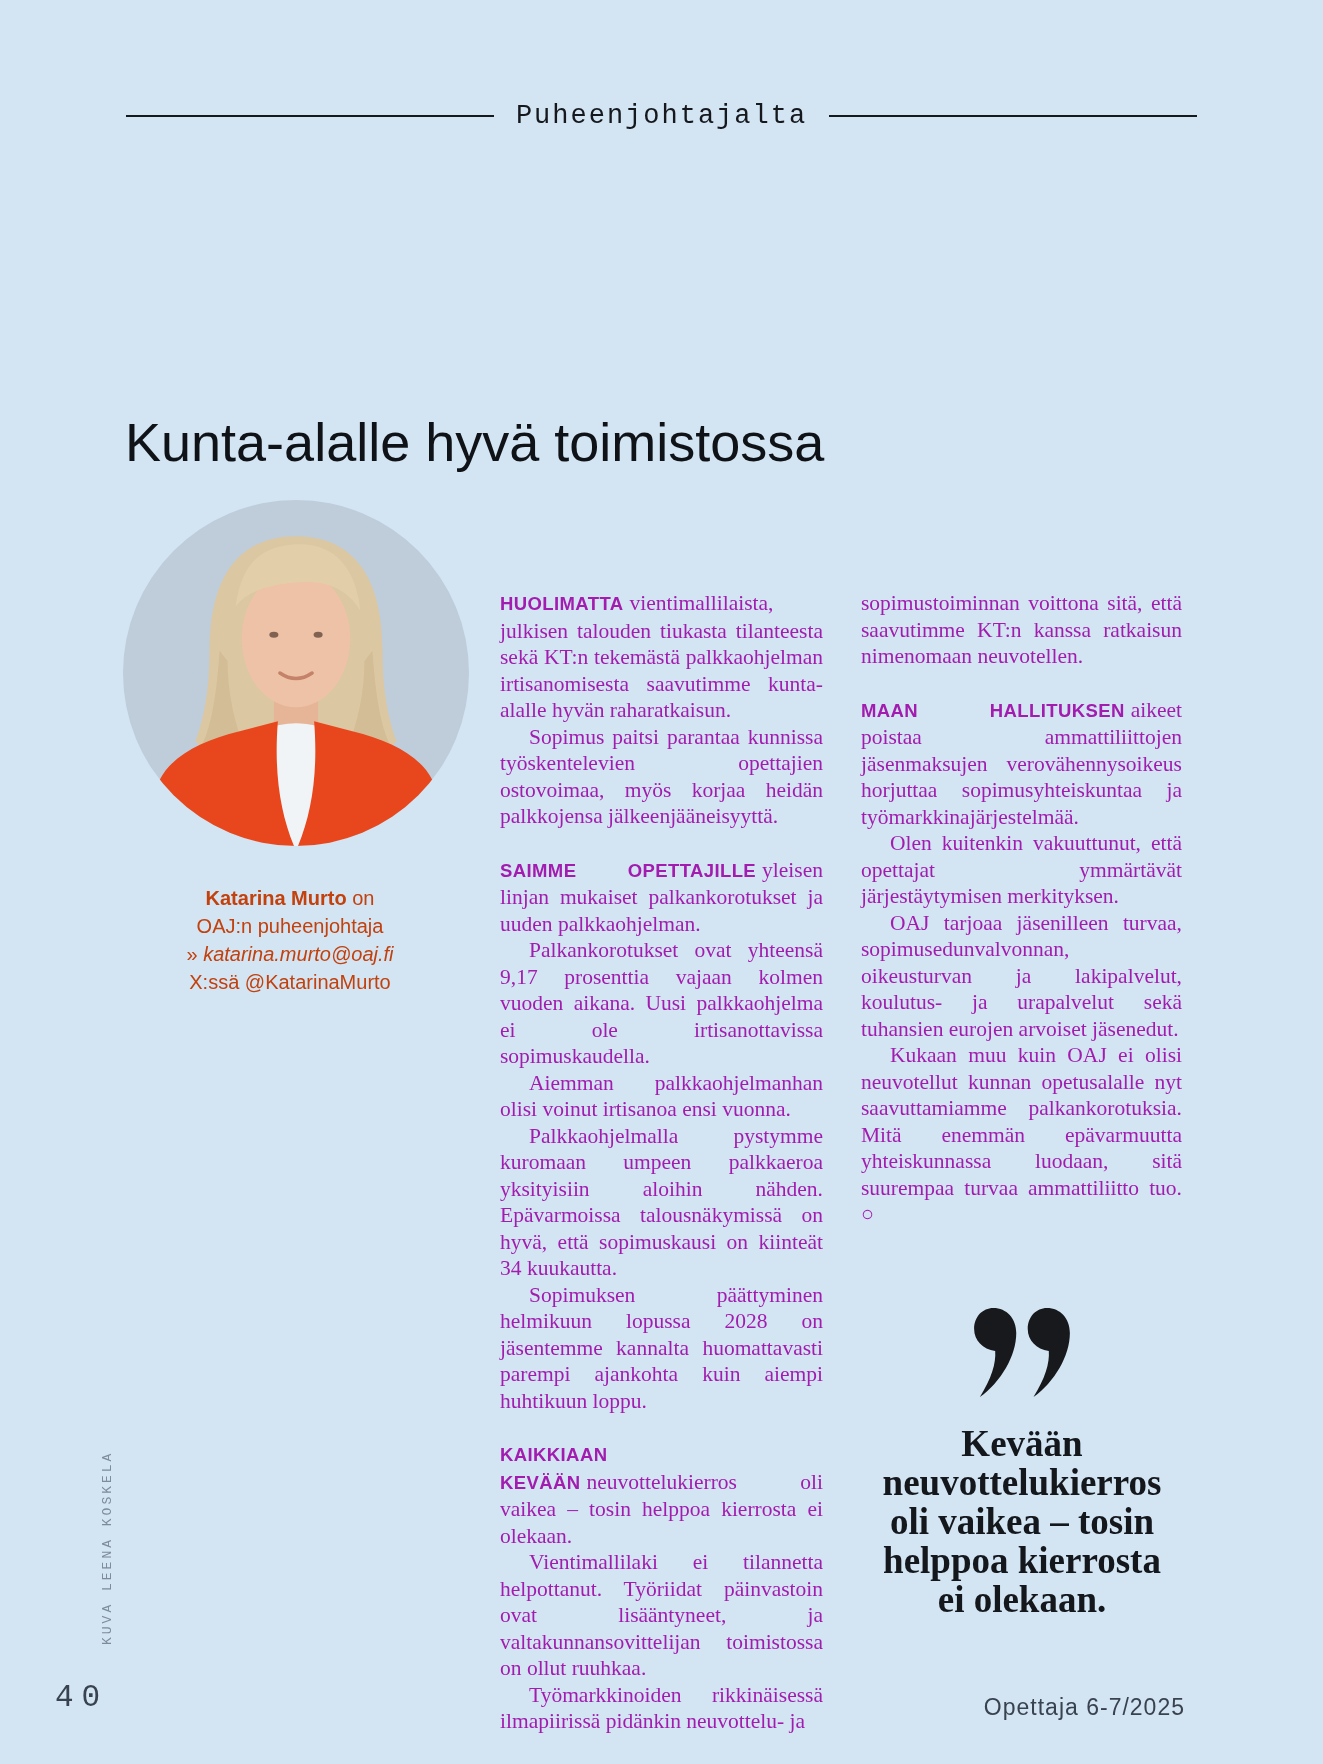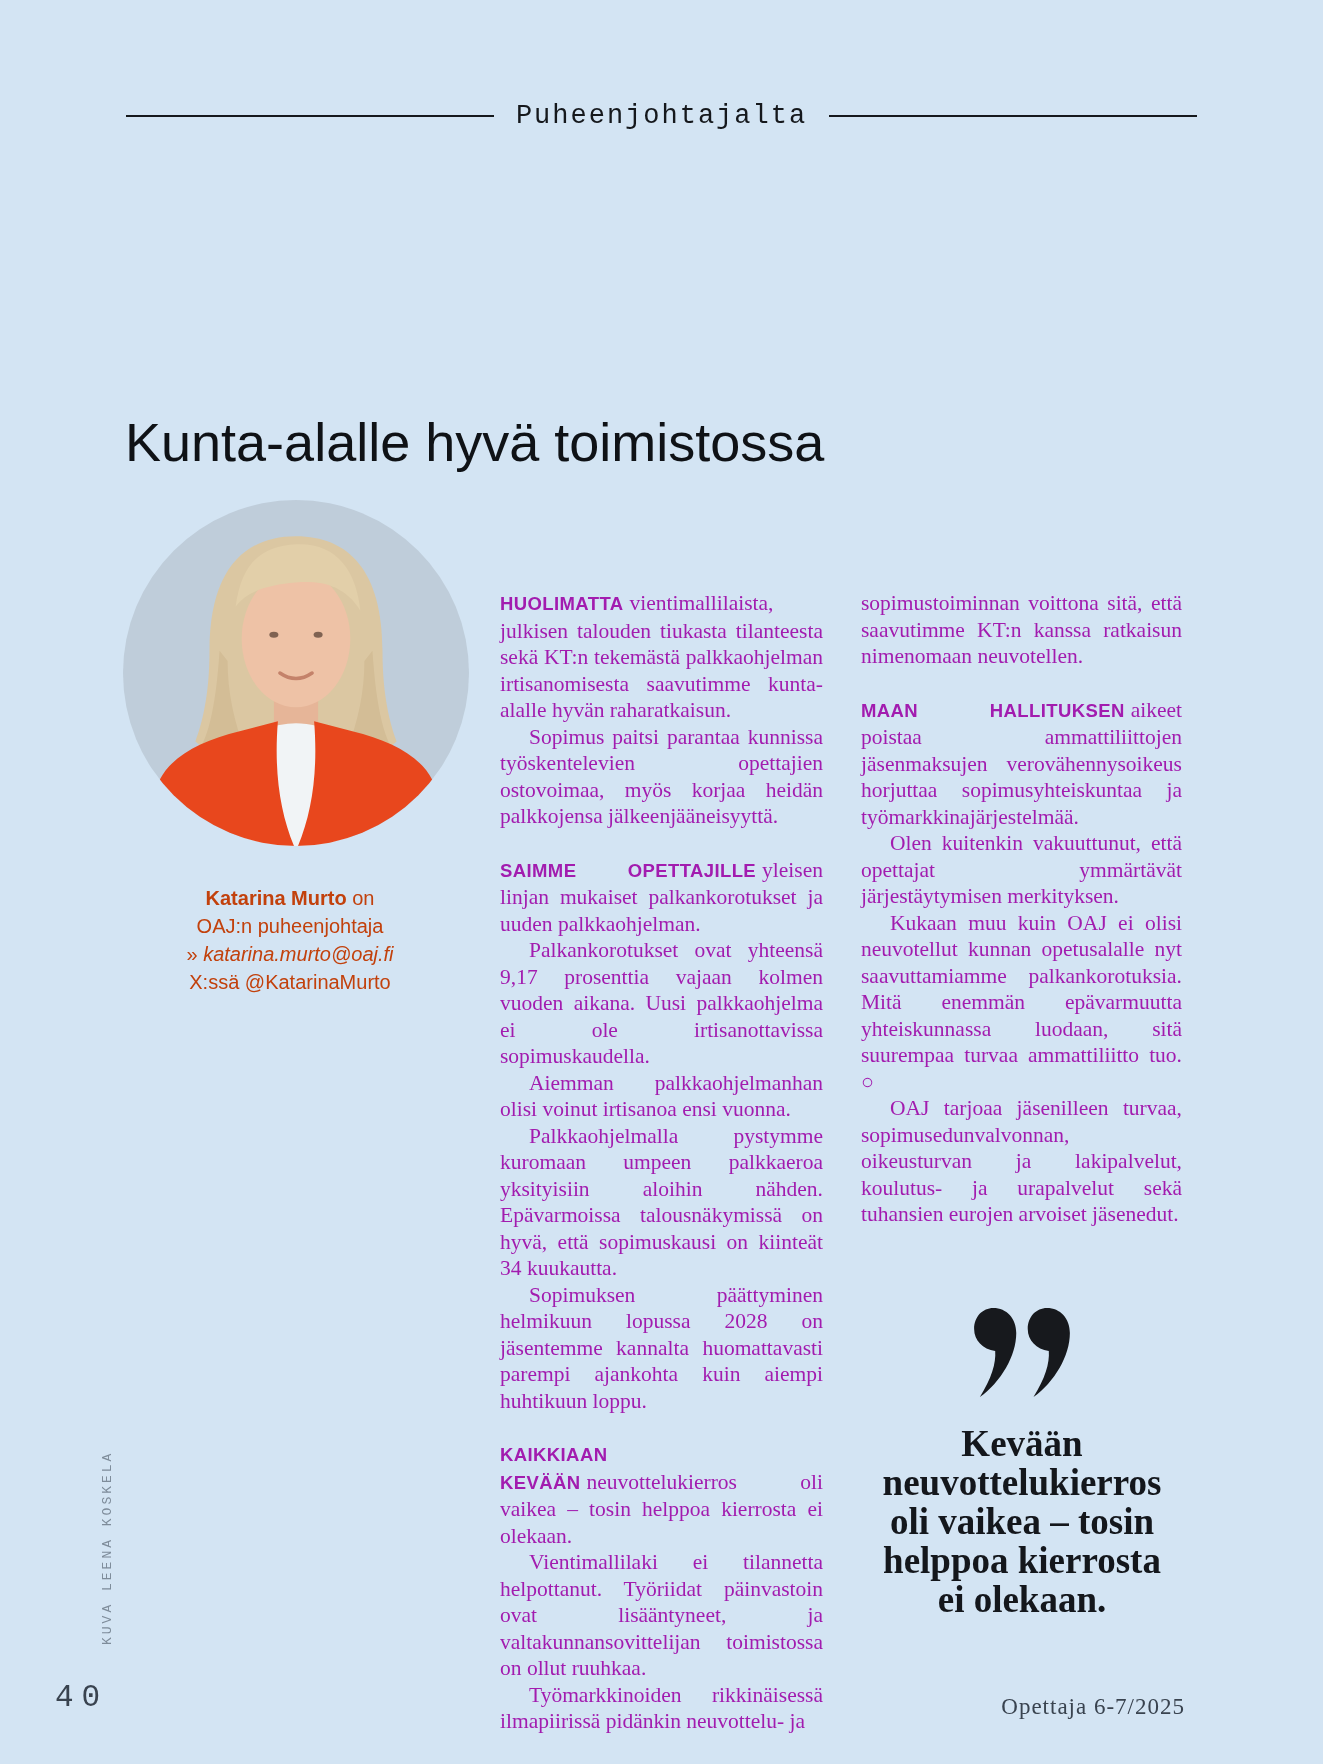--- a/index.html
+++ b/index.html
@@ -53,21 +53,21 @@
   .credit{position:absolute;left:100px;top:1645px;transform:rotate(-90deg);
           transform-origin:0 0;white-space:nowrap;
           font-family:"Liberation Mono",monospace;font-size:13px;
           letter-spacing:3px;color:#7e8c9a;}
 
   
   .pageno{position:absolute;left:55px;top:1680px;
           font-family:"Liberation Mono",monospace;font-size:31px;
           letter-spacing:8px;color:#39434f;}
   .issue{position:absolute;right:138px;top:1694px;
-         font-family:Liberation Serif, serif;font-size:23px;
+         font-family:Liberation Sans, sans-serif;font-size:23px;
          letter-spacing:1px;color:#39434f;margin-left:36px;}
 </style>
 </head>
 <body>
 
 <div class="page">
 
   <div class="kicker">
     <div class="rule"></div>
     <div class="label">Puheenjohtajalta</div>
@@ -118,22 +118,22 @@
     <p class="ind">Sopimuksen päättyminen helmikuun lopussa 2028 on jäsentemme kannalta huomattavasti parempi ajankohta kuin aiempi huhtikuun loppu.</p>
     <p class="gap"><span class="lead">KAIKKIAAN KEVÄÄN</span><span>neuvottelukierros oli vaikea – tosin helppoa kierrosta ei olekaan.</span></p>
     <p class="ind">Vientimallilaki ei tilannetta helpottanut. Työriidat päinvastoin ovat lisääntyneet, ja valtakunnansovittelijan toimistossa on ollut ruuhkaa.</p>
     <p class="ind">Työmarkkinoiden rikkinäisessä ilmapiirissä pidänkin neuvottelu- ja</p>
   </div>
 
   <div class="col col2">
     <p>sopimustoiminnan voittona sitä, että saavutimme KT:n kanssa ratkaisun nimenomaan neuvotellen.</p>
     <p class="gap"><span class="lead">MAAN HALLITUKSEN</span><span>aikeet poistaa ammattiliittojen jäsenmaksujen verovähennysoikeus horjuttaa sopimusyhteiskuntaa ja työmarkkinajärjestelmää.</span></p>
     <p class="ind">Olen kuitenkin vakuuttunut, että opettajat ymmärtävät järjestäytymisen merkityksen.</p>
+    <p class="ind">OAJ tarjoaa jäsenilleen turvaa, sopimusedunvalvonnan, oikeusturvan ja lakipalvelut, koulutus- ja urapalvelut sekä tuhansien eurojen arvoiset jäsenedut.</p>
     <p class="ind">Kukaan muu kuin OAJ ei olisi neuvotellut kunnan opetusalalle nyt saavuttamiamme palkankorotuksia. Mitä enemmän epävarmuutta yhteiskunnassa luodaan, sitä suurempaa turvaa ammattiliitto tuo. ○</p>
-    <p class="ind">OAJ tarjoaa jäsenilleen turvaa, sopimusedunvalvonnan, oikeusturvan ja lakipalvelut, koulutus- ja urapalvelut sekä tuhansien eurojen arvoiset jäsenedut.</p>
   </div>
 
   <div class="quote">
     <div class="qmark">
       <svg width="108" height="90" viewBox="0 0 112 94" xmlns="http://www.w3.org/2000/svg" fill="#17191d">
         <path d="M26 0 C40 0 50 11 50 26 C50 50 34 77 12 93 C24 74 29 58 28 45 C15 43 6 34 6 22 C6 9 15 0 26 0 Z"></path>
         <path d="M82 0 C96 0 106 11 106 26 C106 50 90 77 68 93 C80 74 85 58 84 45 C71 43 62 34 62 22 C62 9 71 0 82 0 Z"></path>
       </svg>
     </div>
     <div class="qline">Kevään</div>

